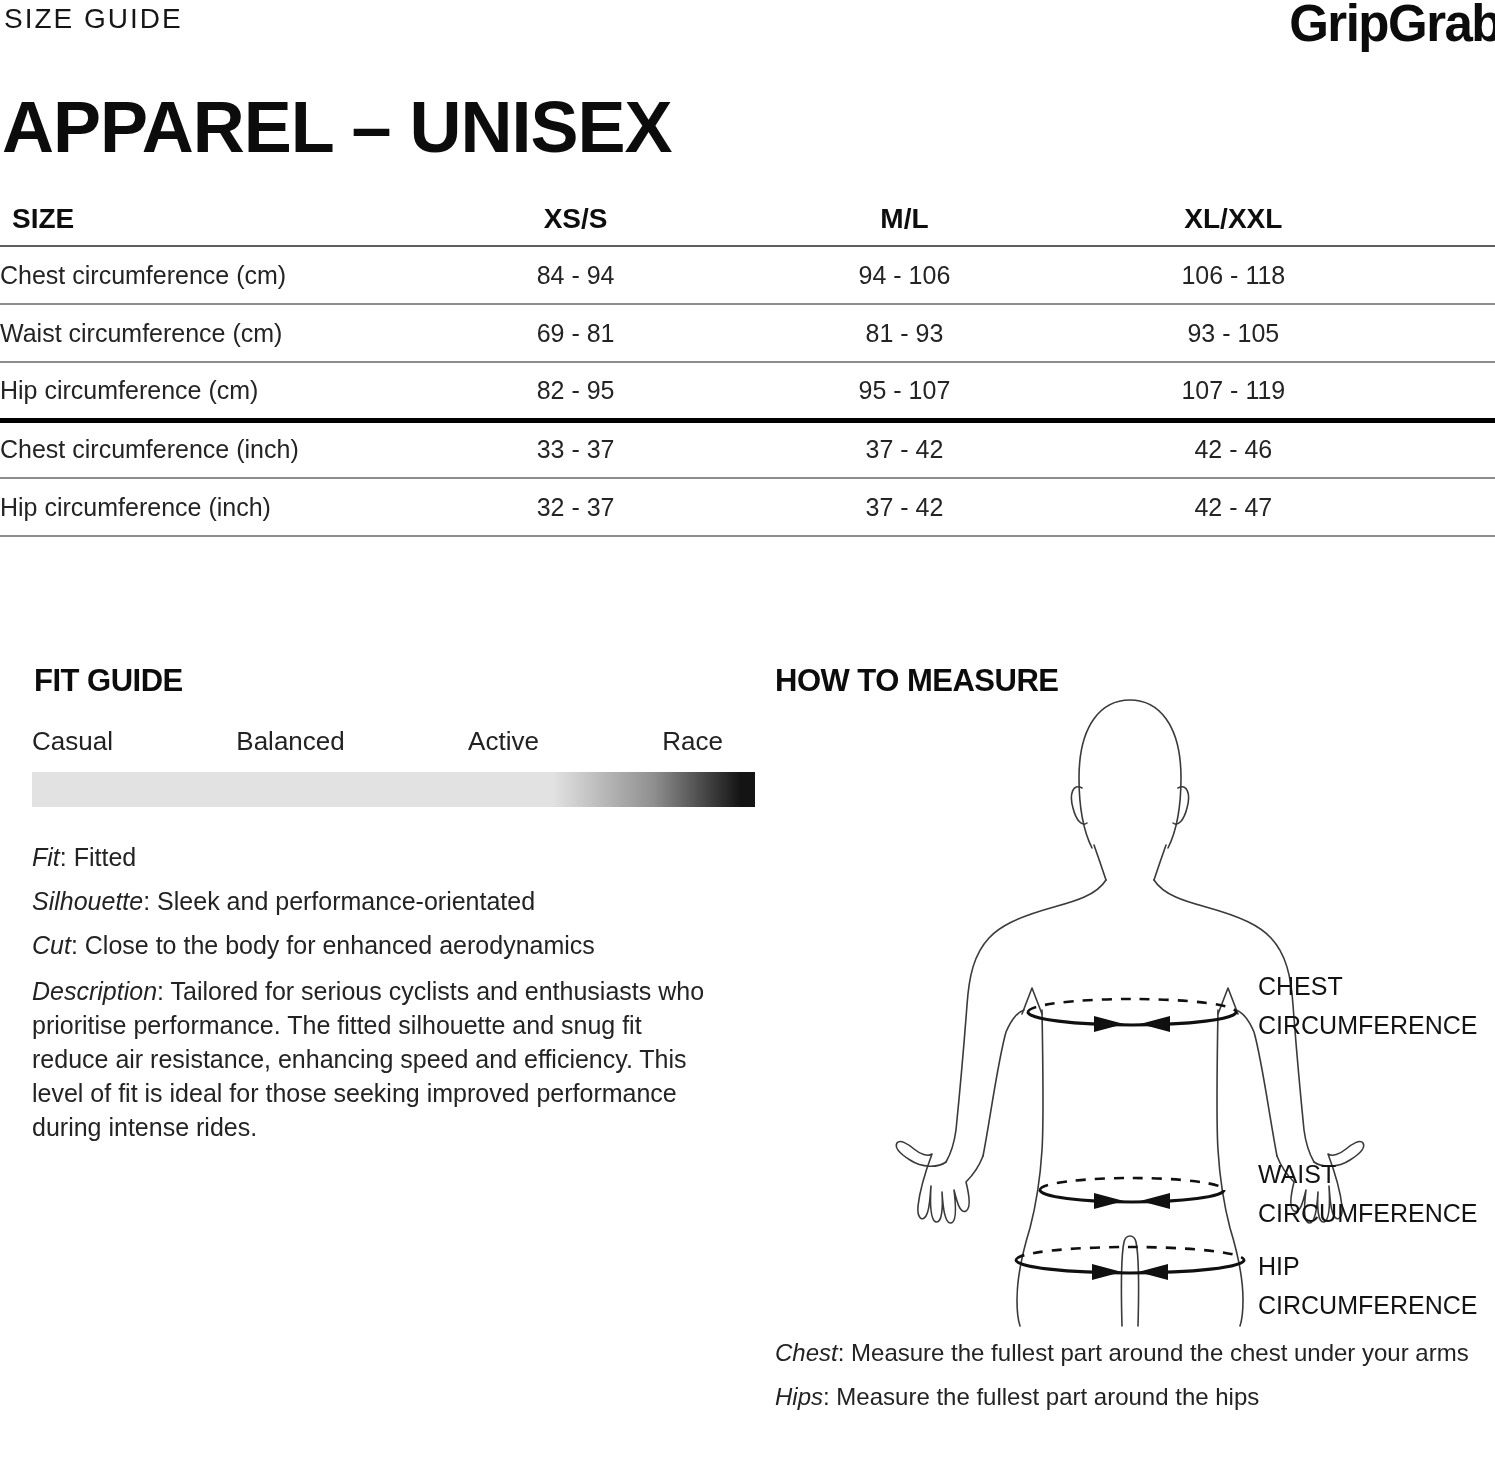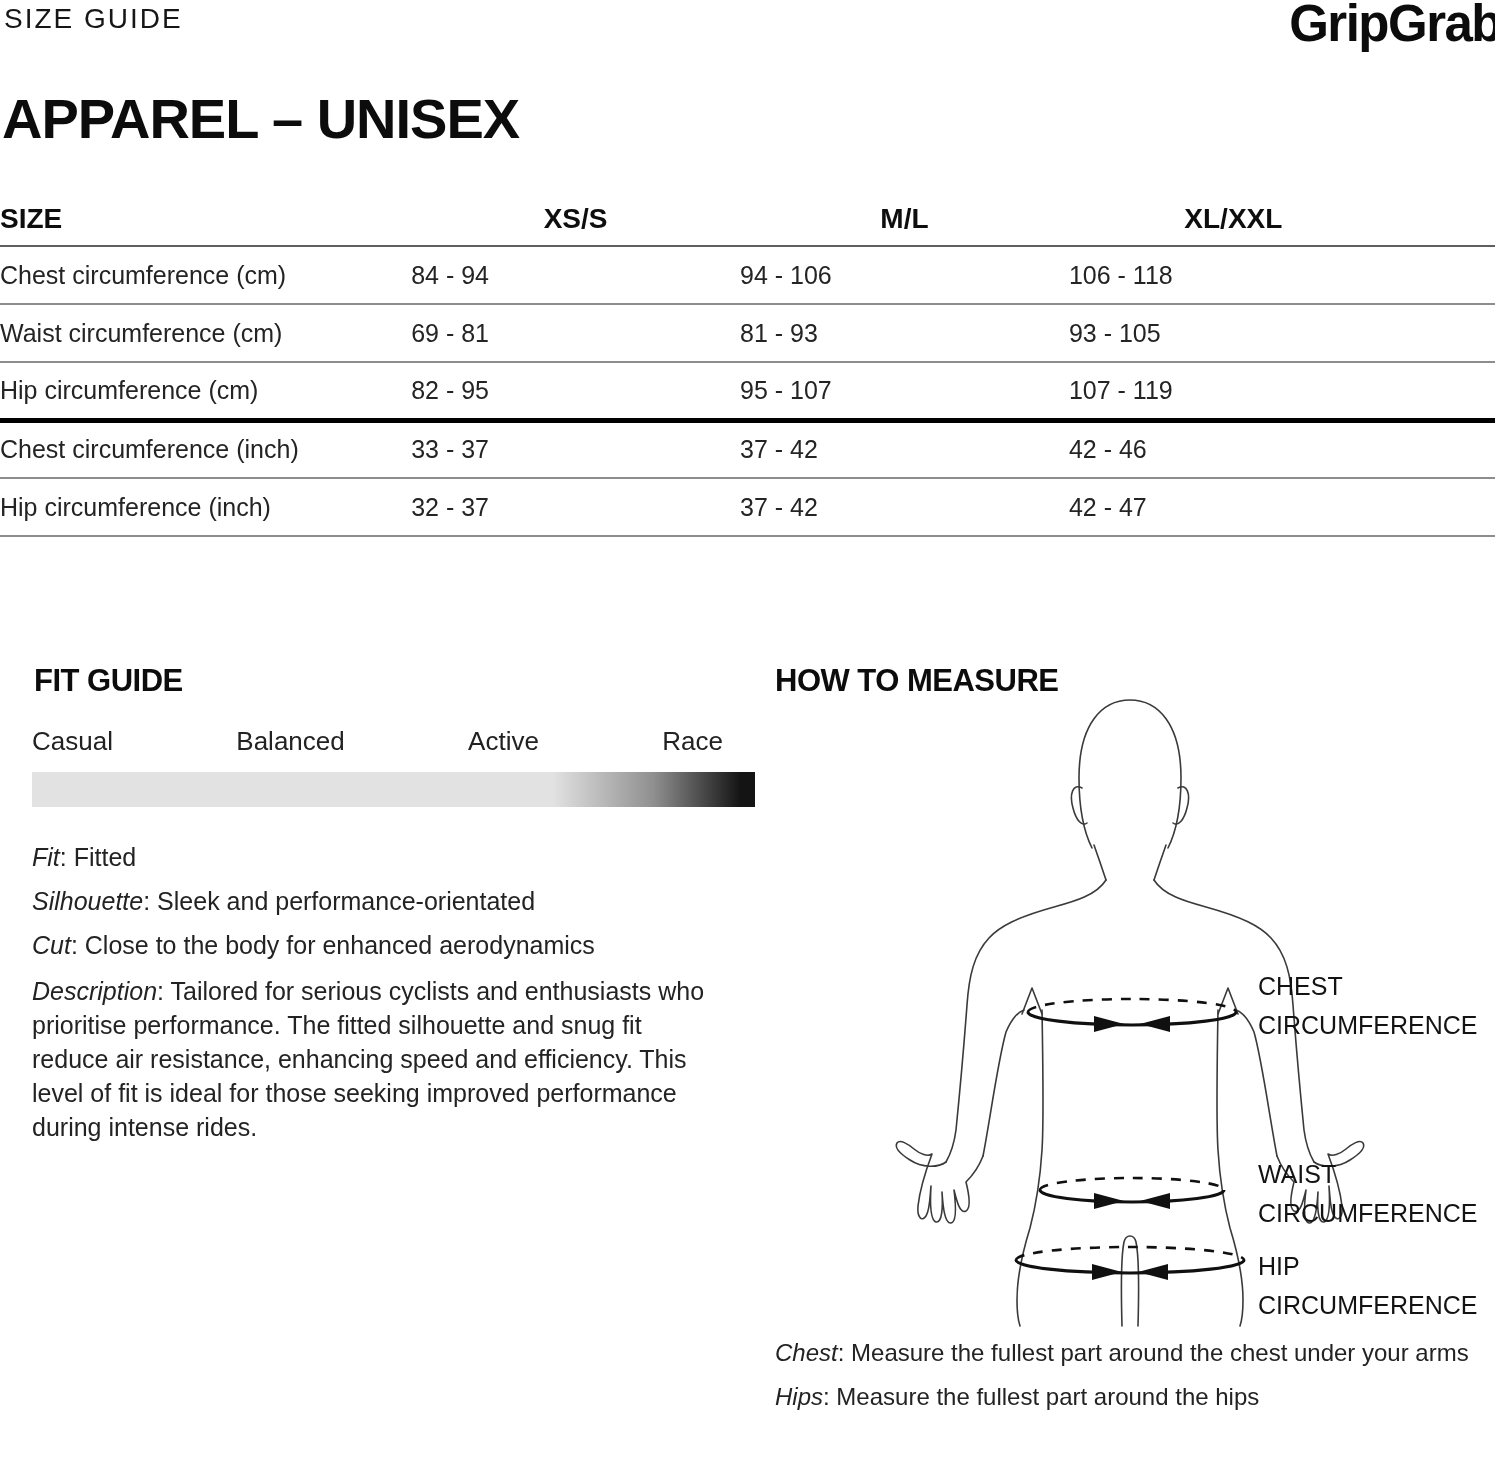--- a/index.html
+++ b/index.html
@@ -12,34 +12,34 @@
   .eyebrow {
     position:absolute; left:4px; top:3px;
     font-size:28px; font-weight:400; letter-spacing:2px; color:#161616;
   }
   .brand {
     position:absolute; right:-6px; top:-6px;
     font-size:51px; font-weight:800; letter-spacing:-1.5px; color:#0c0c0c;
   }
   .title {
     position:absolute; left:2px; top:86px;
-    font-size:56px; font-weight:800; letter-spacing:-1px; color:#0c0c0c;
+    font-size:72px; font-weight:800; letter-spacing:-1px; color:#0c0c0c;
   }
   
   table.size-table {
     position:absolute; left:0; top:192px; width:1495px;
     border-collapse:collapse; table-layout:fixed;
   }
   .size-table th { height:54px; vertical-align:middle; font-size:28px; font-weight:800; color:#0e0e0e; }
-  .size-table th.lbl { text-align:left; }
+  .size-table th.lbl { text-align:left;padding-left:12px; }
   .size-table th.val { text-align:center; }
   .size-table thead tr { border-bottom:2px solid #5f5f5f; }
   .size-table td { height:58px; vertical-align:middle; font-size:25px; color:#242424; }
   .size-table td.lbl { text-align:left; }
-  .size-table td.val { }
+  .size-table td.val { text-align:center; }
   .size-table tbody tr { border-bottom:2px solid #8d8d8d;margin-left:24px; }
   .size-table tbody tr.thick { border-bottom:5px solid #000000; }
   
   .fit-col { position:absolute; left:0; top:655px; width:723px;padding-left:32px; }
   .section-heading { font-size:31px; font-weight:800; color:#0c0c0c; letter-spacing:-0.5px; }
   .fit-col .section-heading { margin:8px 0 0 2px; }
   .fit-labels {
     display:flex; justify-content:space-between; align-items:baseline;
     margin-top:27px; font-size:26px; color:#222222;
   }

